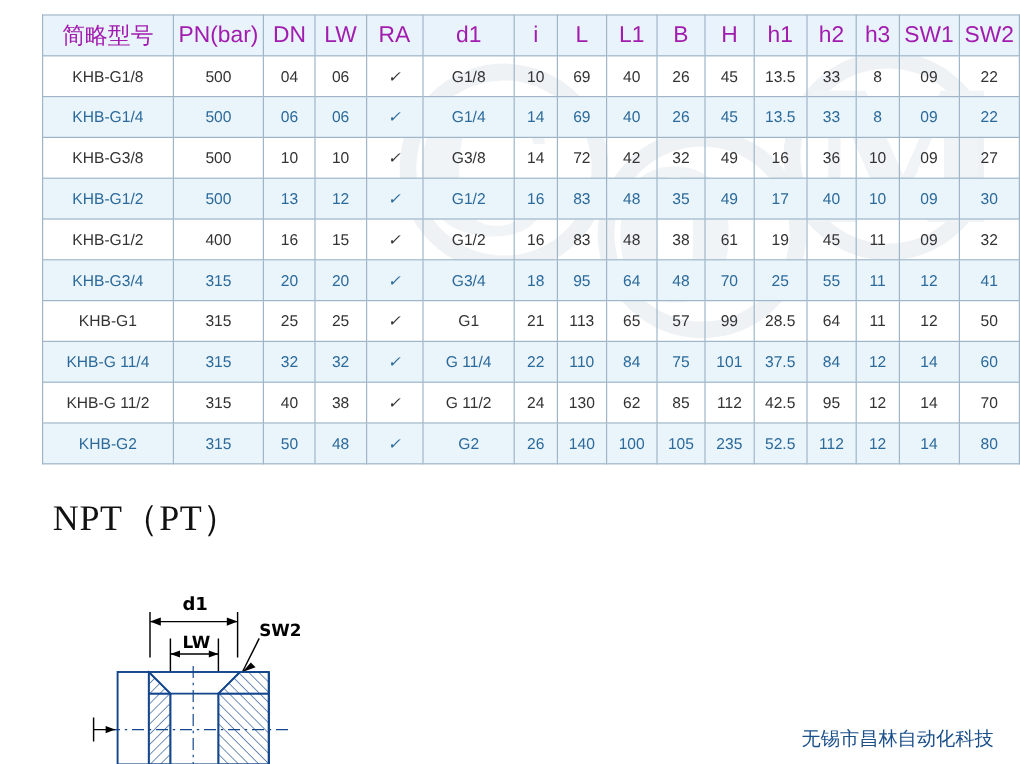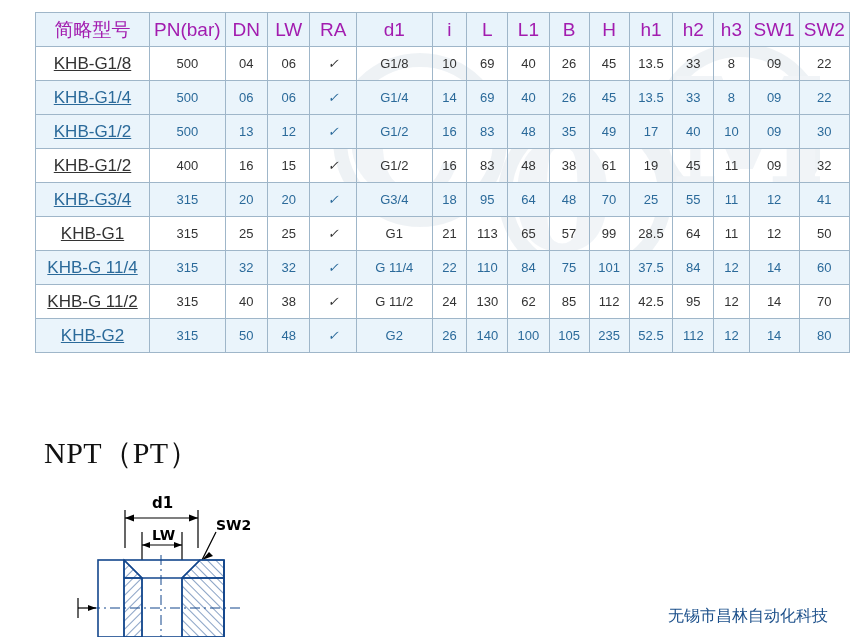--- a/index.html
+++ b/index.html
@@ -52,22 +52,21 @@
     background: #e8f3fb;
     color: #a21caf;
     font-weight: normal;
     font-size: 19px;
   }
   table.spec thead th.name-col {
     width: 116px;
   }
   table.spec tbody td.name-col {
     width: 116px;
-    font-size: 17px;
-    text-decoration: underline;
+    font-size: 13px;
   }
   table.spec tbody tr.alt td {
     background: #eaf4fb;
     color: #2b6a9a;
   }
   .col-pn { width: 60px; }
   .col-dn { width: 38px; }
   .col-lw { width: 38px; }
   .col-ra { width: 46px; }
   .col-d1 { width: 88px; }
@@ -85,21 +84,21 @@
   .check {
     font-size: 13px;
     color: #333;
     font-style: italic;
   }
 
   
   .npt-title {
     position: absolute;
     left: 44px;
-    top: 433px;
+    top: 412px;
     font-family: "Liberation Serif", serif;
     font-size: 30px;
     color: #111;
     letter-spacing: 0.5px;
     z-index: 10;
   }
   .drawing {
     position: absolute;
     left: 30px;
     top: 460px;
@@ -187,20 +186,38 @@
           <td class="col-l">69</td>
           <td class="col-l1">40</td>
           <td class="col-b">26</td>
           <td class="col-h">45</td>
           <td class="col-h1">13.5</td>
           <td class="col-h2">33</td>
           <td class="col-h3">8</td>
           <td class="col-sw1">09</td>
           <td class="col-sw2">22</td>
         </tr>
+        <tr>
+          <td class="name-col">KHB-G3/8</td>
+          <td class="col-pn">500</td>
+          <td class="col-dn">10</td>
+          <td class="col-lw">10</td>
+          <td class="col-ra check">✓</td>
+          <td class="col-d1">G3/8</td>
+          <td class="col-i">14</td>
+          <td class="col-l">72</td>
+          <td class="col-l1">42</td>
+          <td class="col-b">32</td>
+          <td class="col-h">49</td>
+          <td class="col-h1">16</td>
+          <td class="col-h2">36</td>
+          <td class="col-h3">10</td>
+          <td class="col-sw1">09</td>
+          <td class="col-sw2">27</td>
+        </tr>
         <tr class="alt">
           <td class="name-col">KHB-G1/2</td>
           <td class="col-pn">500</td>
           <td class="col-dn">13</td>
           <td class="col-lw">12</td>
           <td class="col-ra check">✓</td>
           <td class="col-d1">G1/2</td>
           <td class="col-i">16</td>
           <td class="col-l">83</td>
           <td class="col-l1">48</td>

